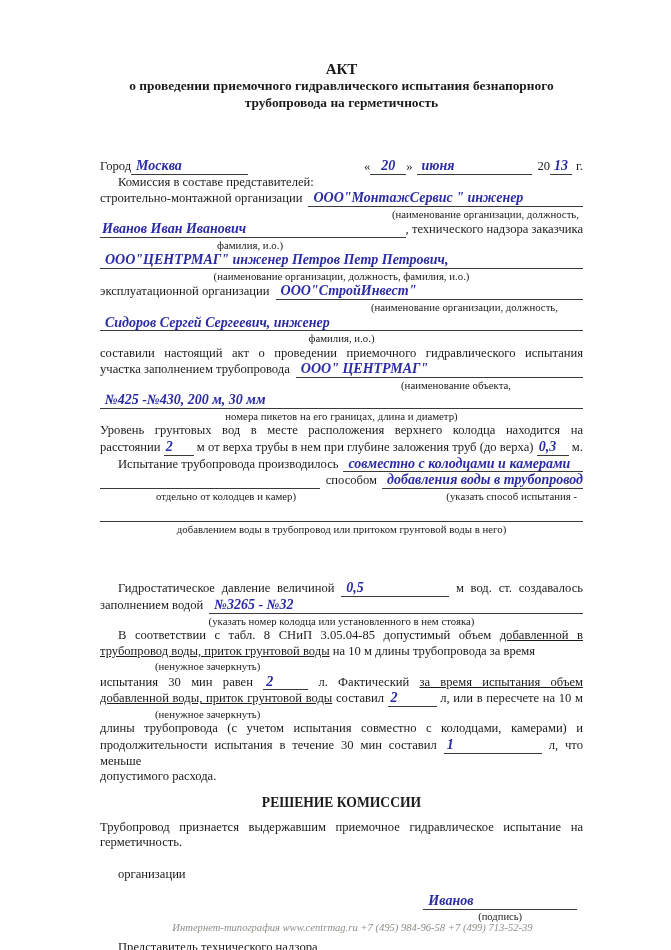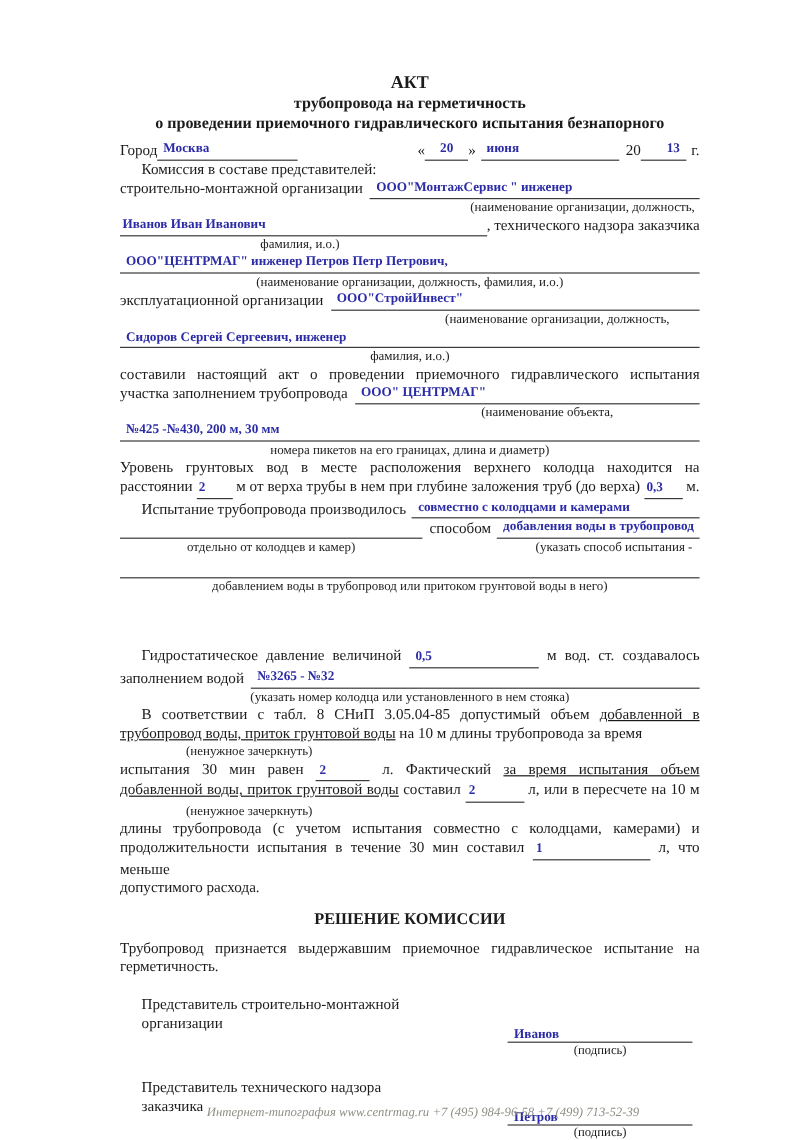--- a/index.html
+++ b/index.html
@@ -6,21 +6,21 @@
   .page{
     position:relative; width:671px; height:950px; background:#ffffff;
     font-family:"Liberation Serif", serif; font-size:12.6px; color:#1b1b1b;
     overflow:hidden;
   }
   .content{position:absolute; left:100px; top:60px; width:483px;}
   .ln{line-height:15.6px; min-height:15.6px;}
   .flex{display:flex; align-items:flex-end;}
   .bl{border-bottom:1px solid #3a3a3a;}
   .blank{display:inline-block; border-bottom:1px solid #3a3a3a; vertical-align:baseline;}
-  .fill{font-weight:bold; color:#2b2ba6; font-size:11px; padding-left:5px; white-space:nowrap;}
+  .fill{font-weight:bold; font-style:italic; color:#2b2ba6; font-size:14px; padding-left:5px; white-space:nowrap;}
   .grow{flex:1;}
   .guide{font-size:10.8px; line-height:14.5px; min-height:14.5px; color:#222;}
   .just{text-align:justify; text-align-last:justify;}
   .ind{padding-left:18px;}
   .center{text-align:center;}
   .right{text-align:right;}
   .u{text-decoration:underline;}
   .title1{text-align:center; font-weight:bold; font-size:15px; line-height:18px;}
   .title23{text-align:center; font-weight:bold; font-size:13.4px; line-height:16.5px;}
   .decision-h{text-align:center; font-weight:bold; font-size:13.6px; margin:9px 0 8px 0; line-height:18px;}
@@ -35,34 +35,34 @@
   }
   .sp6{height:6px;}
 </style>
 </head>
 <body>
 
 <div class="page">
   <div class="content">
 
     <div class="title1">АКТ</div>
+    <div class="title23">о проведении приемочного гидравлического испытания безнапорного</div>
     <div class="title23">трубопровода на герметичность</div>
-    <div class="title23">о проведении приемочного гидравлического испытания безнапорного</div>
     <div class="sp6"></div>
 
     <div class="ln flex">
       <span>Город</span>
       <span class="bl fill" style="width:112px;">Москва</span>
       <span class="grow"></span>
       <span>«</span>
       <span class="bl fill center" style="width:36px; padding-left:0;">20</span>
       <span>»</span>
       <span class="bl fill" style="width:110px; margin-left:4px;">июня</span>
       <span style="margin-left:6px;">20</span>
-      <span class="bl fill center" style="width:22px; padding-left:16px;">13</span>
+      <span class="bl fill center" style="width:22px; padding-left:0;margin-top:41px;">13</span>
       <span style="margin-left:4px;">г.</span>
     </div>
 
     <div class="ln ind">Комиссия в составе представителей:</div>
     <div class="ln flex">
       <span>строительно-монтажной организации</span>
       <span class="bl fill grow" style="margin-left:6px;">ООО"МонтажСервис " инженер</span>
     </div>
     <div class="guide right" style="padding-right:4px;">(наименование организации, должность,</div>
     <div class="ln flex">
@@ -154,21 +154,20 @@
       <span>л, что меньше</span>
     </div>
     <div class="ln">допустимого расхода.</div>
 
     <div class="decision-h">РЕШЕНИЕ КОМИССИИ</div>
     <div class="ln just">Трубопровод признается выдержавшим приемочное гидравлическое испытание на</div>
     <div class="ln">герметичность.</div>
 
     <div class="sig">
       <div class="sig-left ind">
-        <div class="ln">Представитель строительно-монтажной</div>
         <div class="ln">организации</div>
       </div>
       <div class="sig-right">
         <div class="sig-name fill">Иванов</div>
         <div class="sig-cap">(подпись)</div>
       </div>
     </div>
 
     <div class="sig">
       <div class="sig-left ind">

